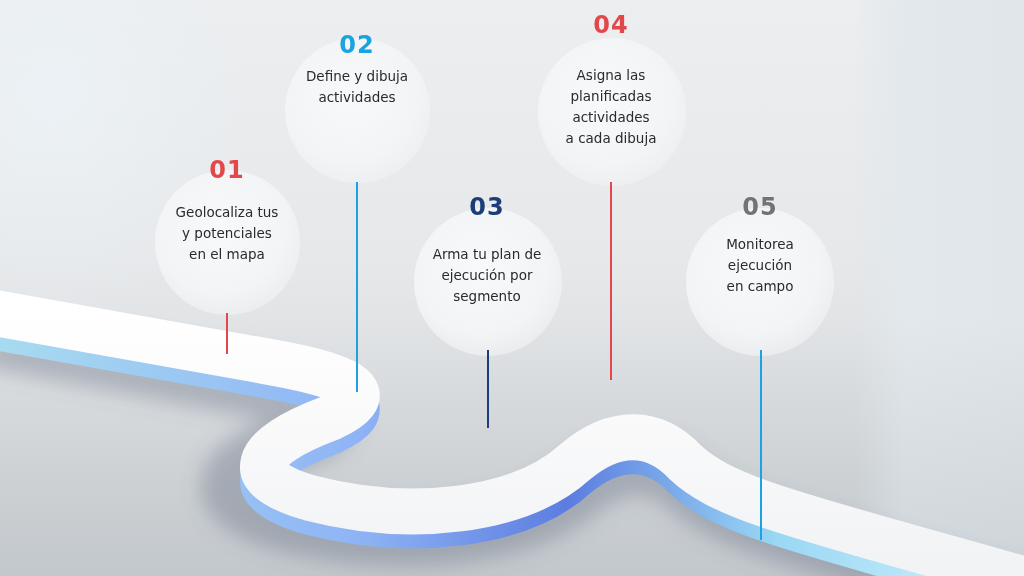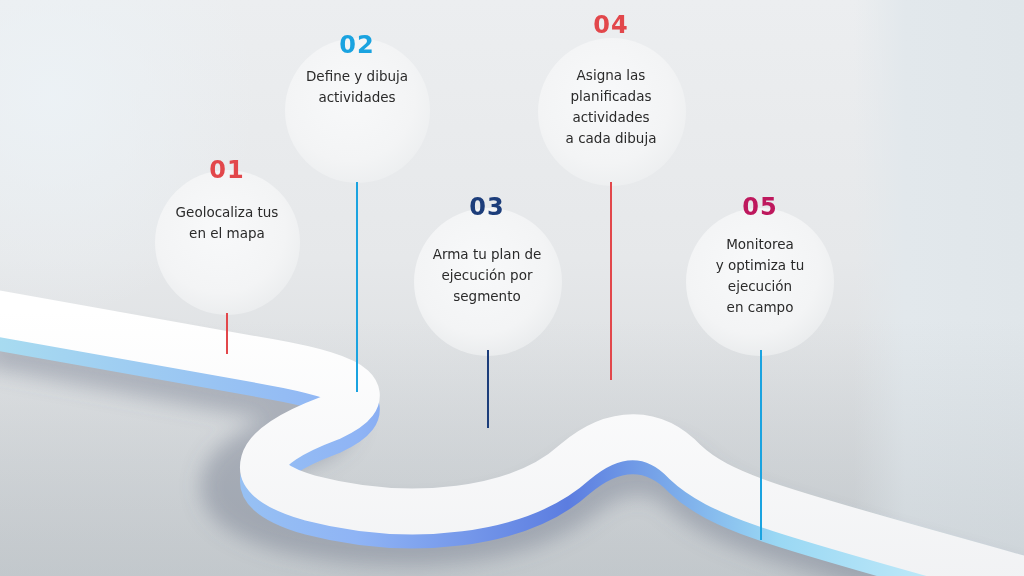--- a/index.html
+++ b/index.html
@@ -72,20 +72,21 @@
     <path d="M -10 312 L 270 362 C 360 378 380 395 330 418 C 250 448 240 478 310 498 C 410 524 520 512 575 462 C 615 428 655 430 685 462 C 725 500 800 516 1040 584" fill="none" stroke="url(#edgeGrad)" stroke-width="46" stroke-linecap="round" stroke-linejoin="round" transform="translate(0,14)"></path>
 
     <path d="M -10 312 L 270 362 C 360 378 380 395 330 418 C 250 448 240 478 310 498 C 410 524 520 512 575 462 C 615 428 655 430 685 462 C 725 500 800 516 1040 584" fill="none" stroke="url(#topGrad)" stroke-width="46" stroke-linecap="round" stroke-linejoin="round"></path>
   </svg>
 
   <div class="step">
     <div class="bubble" style="left:155px;top:170px;width:145px;height:145px;"></div>
     <div class="num" style="left:167px;top:156px;color:#e2474b;">01</div>
     <div class="text" style="left:152px;top:202px;">
       <span>Geolocaliza tus</span>
+      <span>y potenciales</span>
       <span>en el mapa</span>
     </div>
     <div class="stem" style="left:226px;top:313px;height:41px;background:#e2474b;"></div>
   </div>
 
   <div class="step">
     <div class="bubble" style="left:285px;top:38px;width:145px;height:145px;"></div>
     <div class="num" style="left:297px;top:31px;color:#1aa3e0;">02</div>
     <div class="text" style="left:282px;top:66px;">
       <span>Define y dibuja</span>
@@ -112,22 +113,21 @@
       <span>Asigna las</span>
       <span>planificadas</span>
       <span>actividades</span>
       <span>a cada dibuja</span>
     </div>
     <div class="stem" style="left:610px;top:182px;height:198px;background:#e2474b;"></div>
   </div>
 
   <div class="step">
     <div class="bubble" style="left:686px;top:208px;width:148px;height:148px;"></div>
-    <div class="num" style="left:700px;top:193px;color:#be185d;">05</div>
+    <div class="num" style="left:700px;top:193px;color:#737373;">05</div>
     <div class="text" style="left:685px;top:234px;">
       <span>Monitorea</span>
-      <span>y optimiza tu</span>
       <span>ejecución</span>
       <span>en campo</span>
     </div>
     <div class="stem" style="left:760px;top:350px;height:190px;background:#1aa3e0;"></div>
   </div>
 </div>
 
 </body></html>

